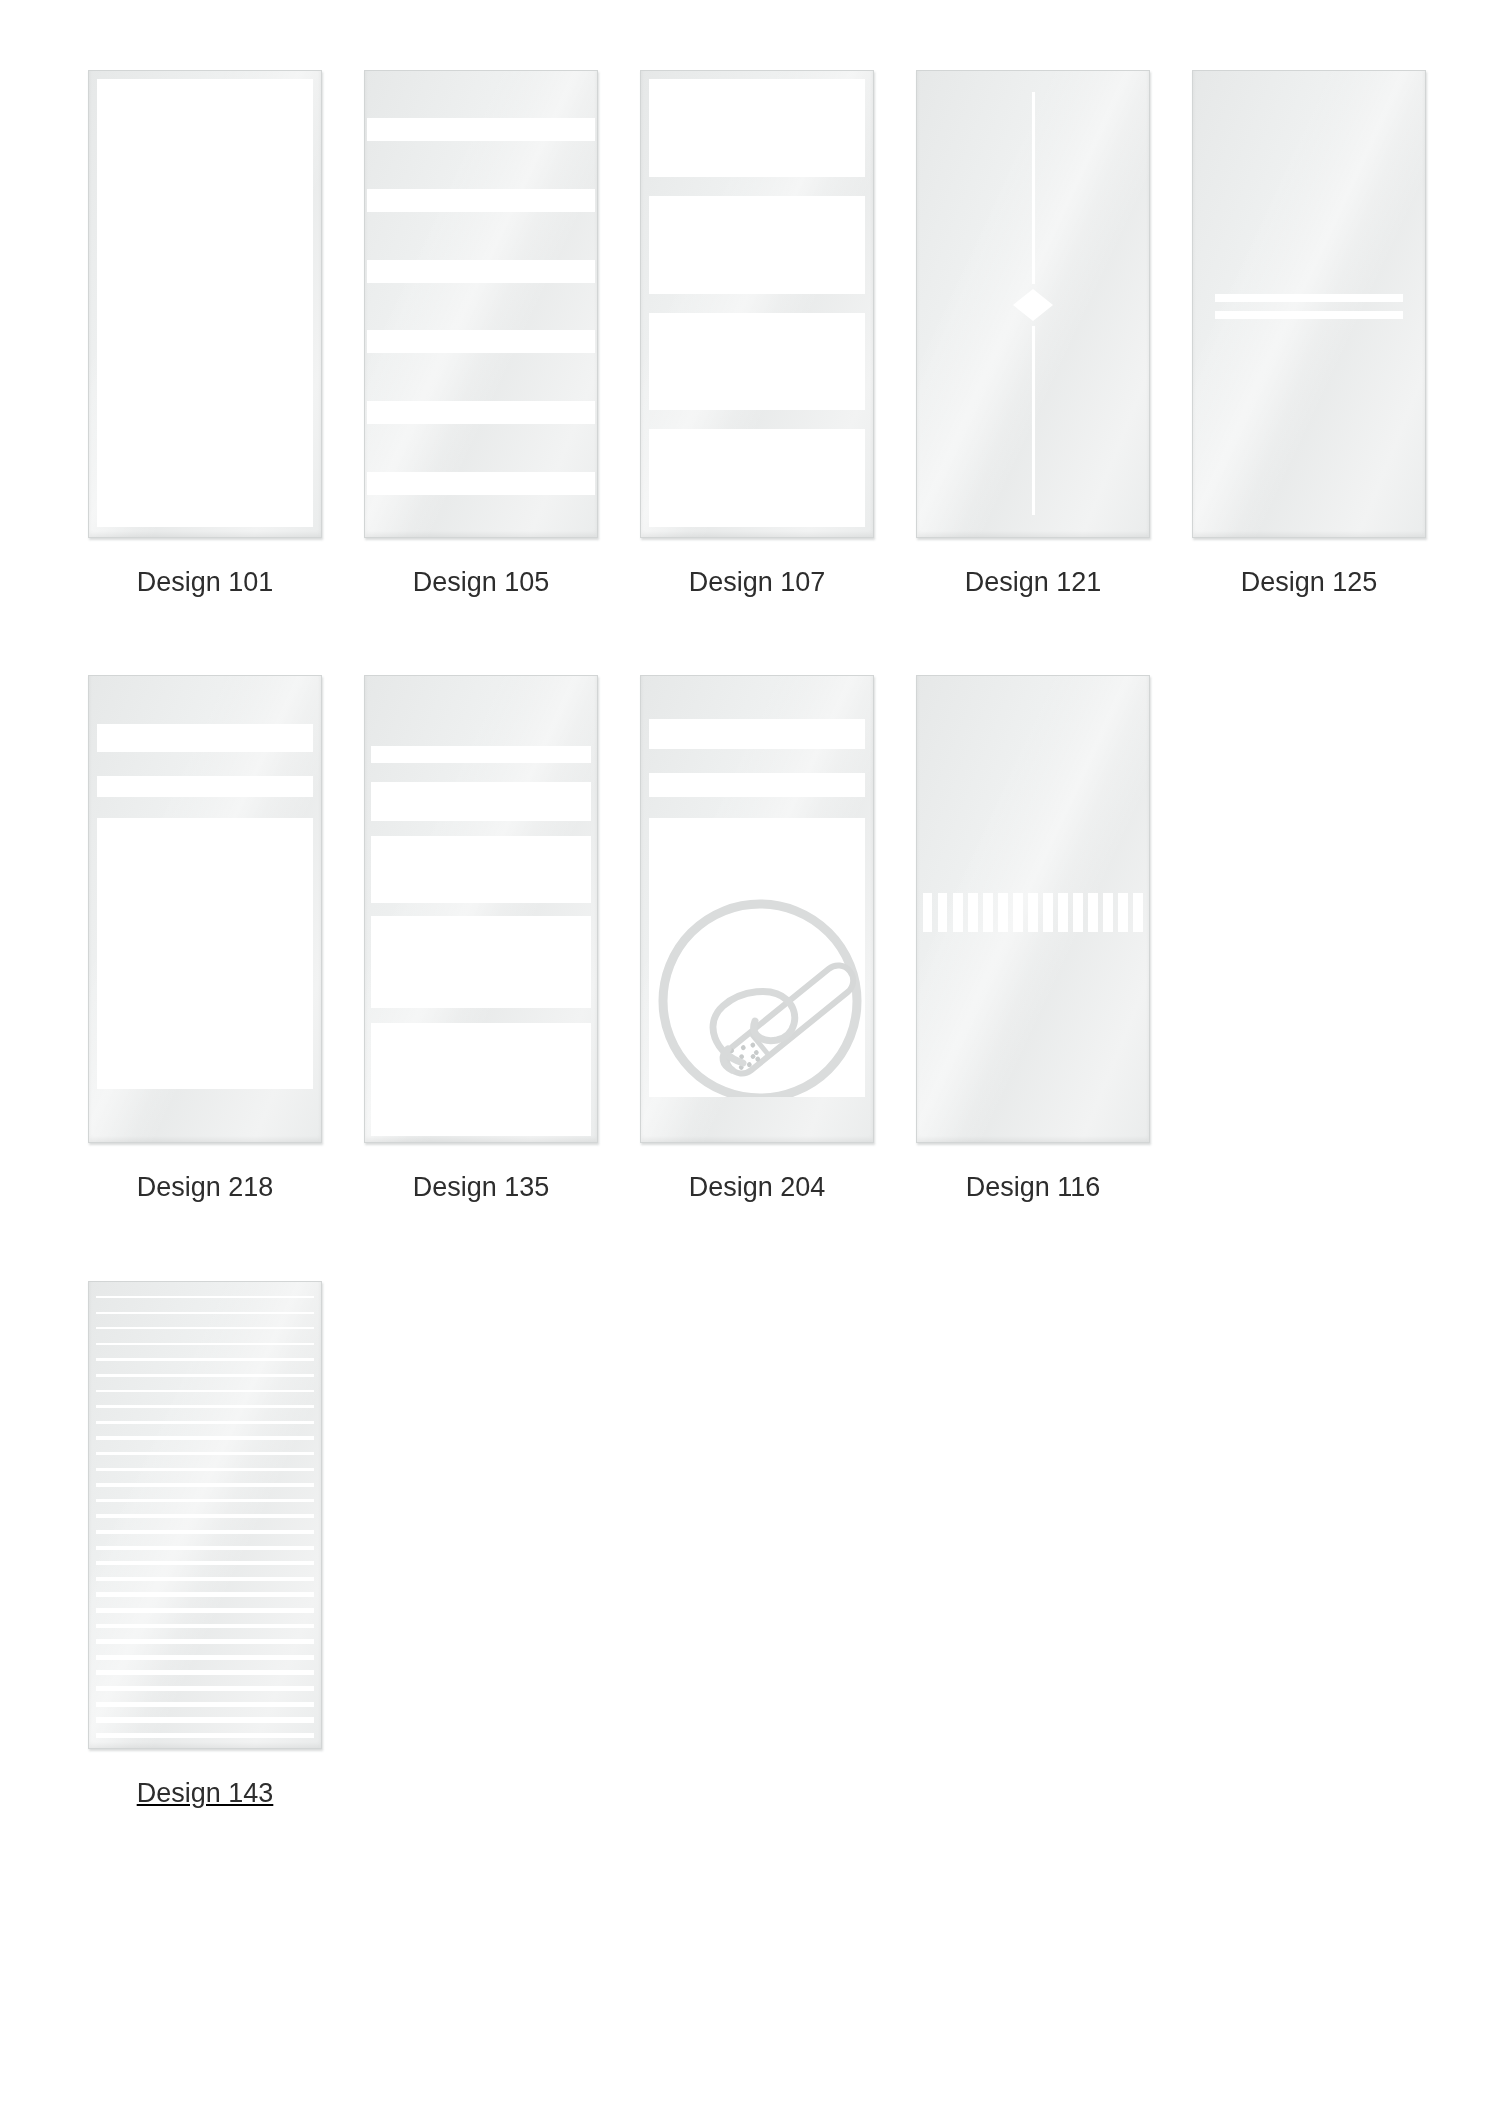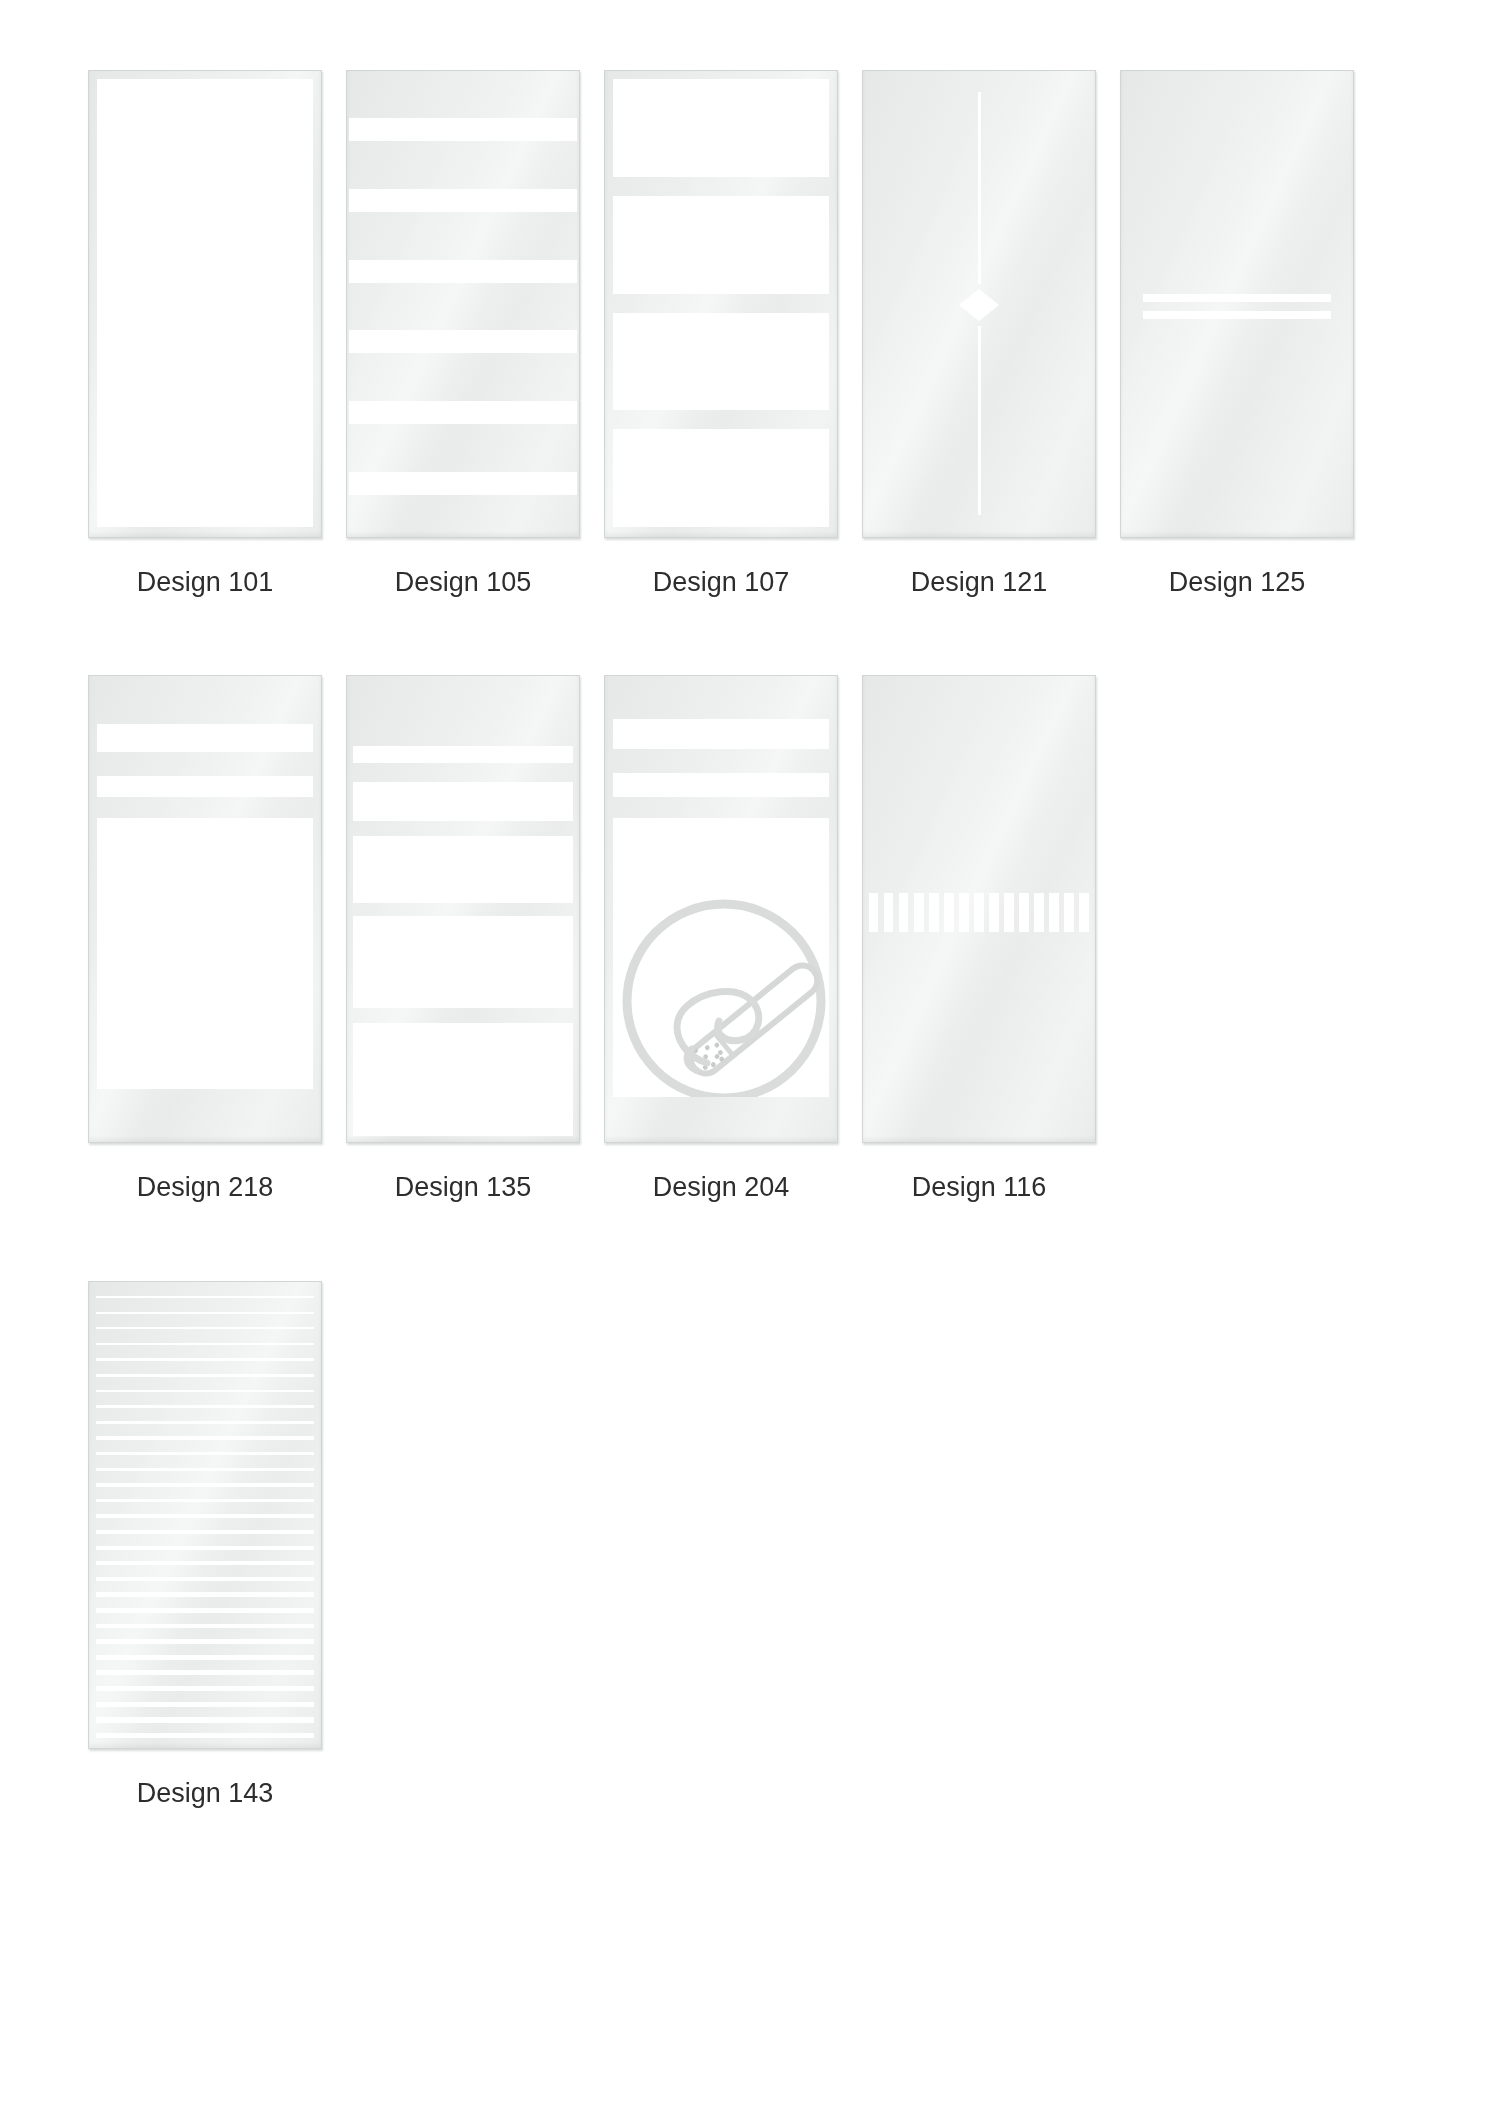--- a/index.html
+++ b/index.html
@@ -4,24 +4,24 @@
 <style>
   html, body { margin: 0; padding: 0; }
   body {
     width: 1499px; height: 2121px;
     background: #ffffff;
     font-family: "Liberation Sans", sans-serif;
     overflow: hidden;
   }
   .sheet { position: relative; width: 1499px; height: 2121px; }
 
-  .row { position: absolute; left: 88px; display: flex; gap: 24px; }
+  .row { position: absolute; left: 88px; display: flex; gap: 42px; }
   .row-1 { top: 70px; }
   .row-2 { top: 675px; }
-  .row-3 { top: 1281px; }
+  .row-3 { top: 1281px; text-decoration: underline; }
 
   figure.tile { margin: 0; width: 234px; display: flex; flex-direction: column; align-items: center; }
 
   .panel {
     position: relative;
     width: 234px; height: 468px;
     box-sizing: border-box;
     border: 1px solid #d2d5d5;
     background:
       linear-gradient(115deg, rgba(255,255,255,0) 30%, rgba(255,255,255,0.55) 47%, rgba(255,255,255,0) 63%),

